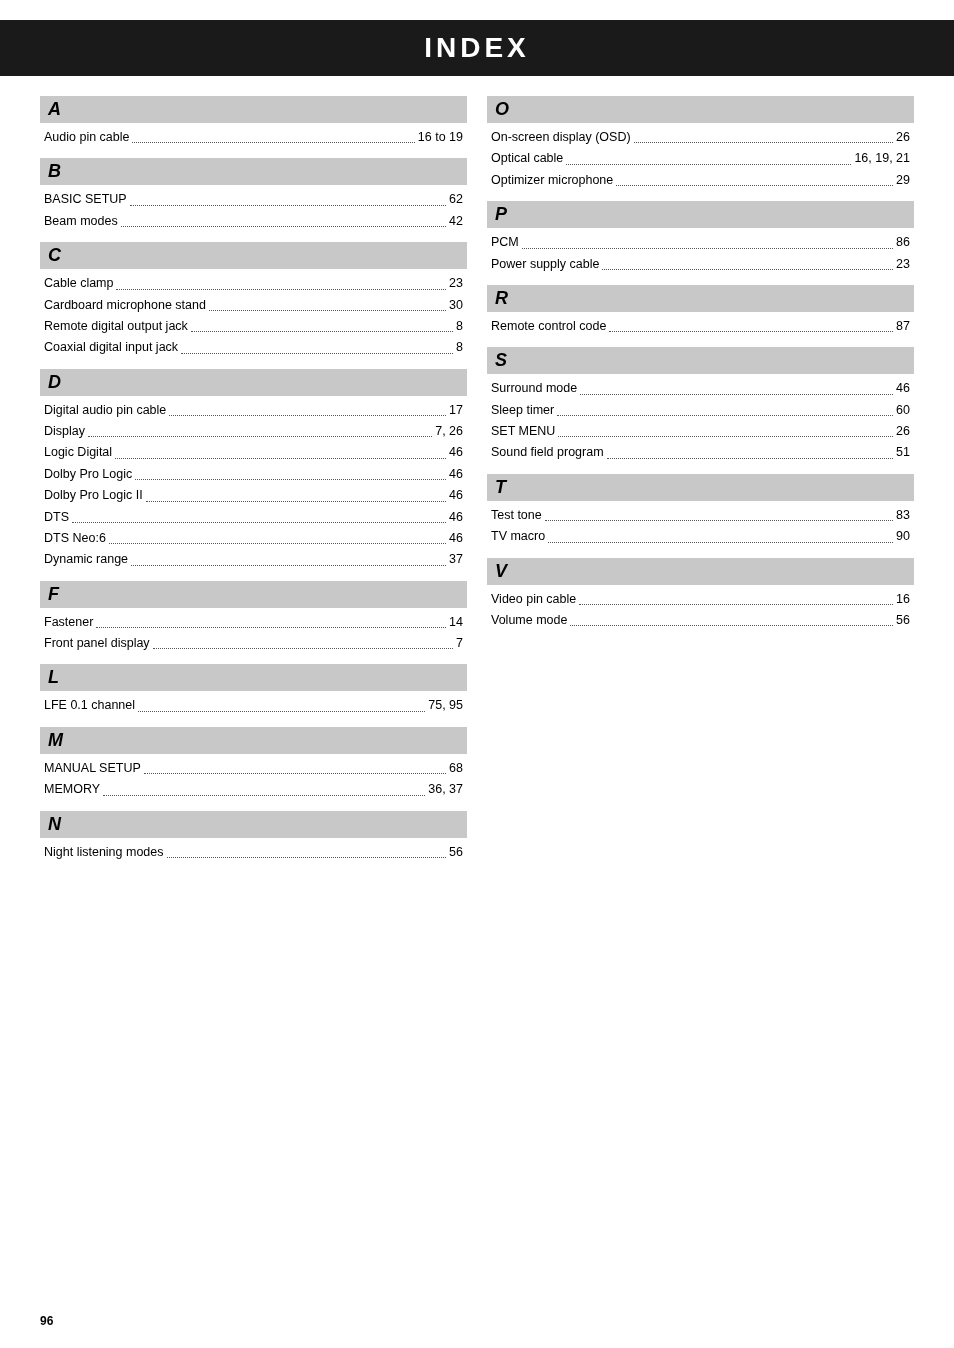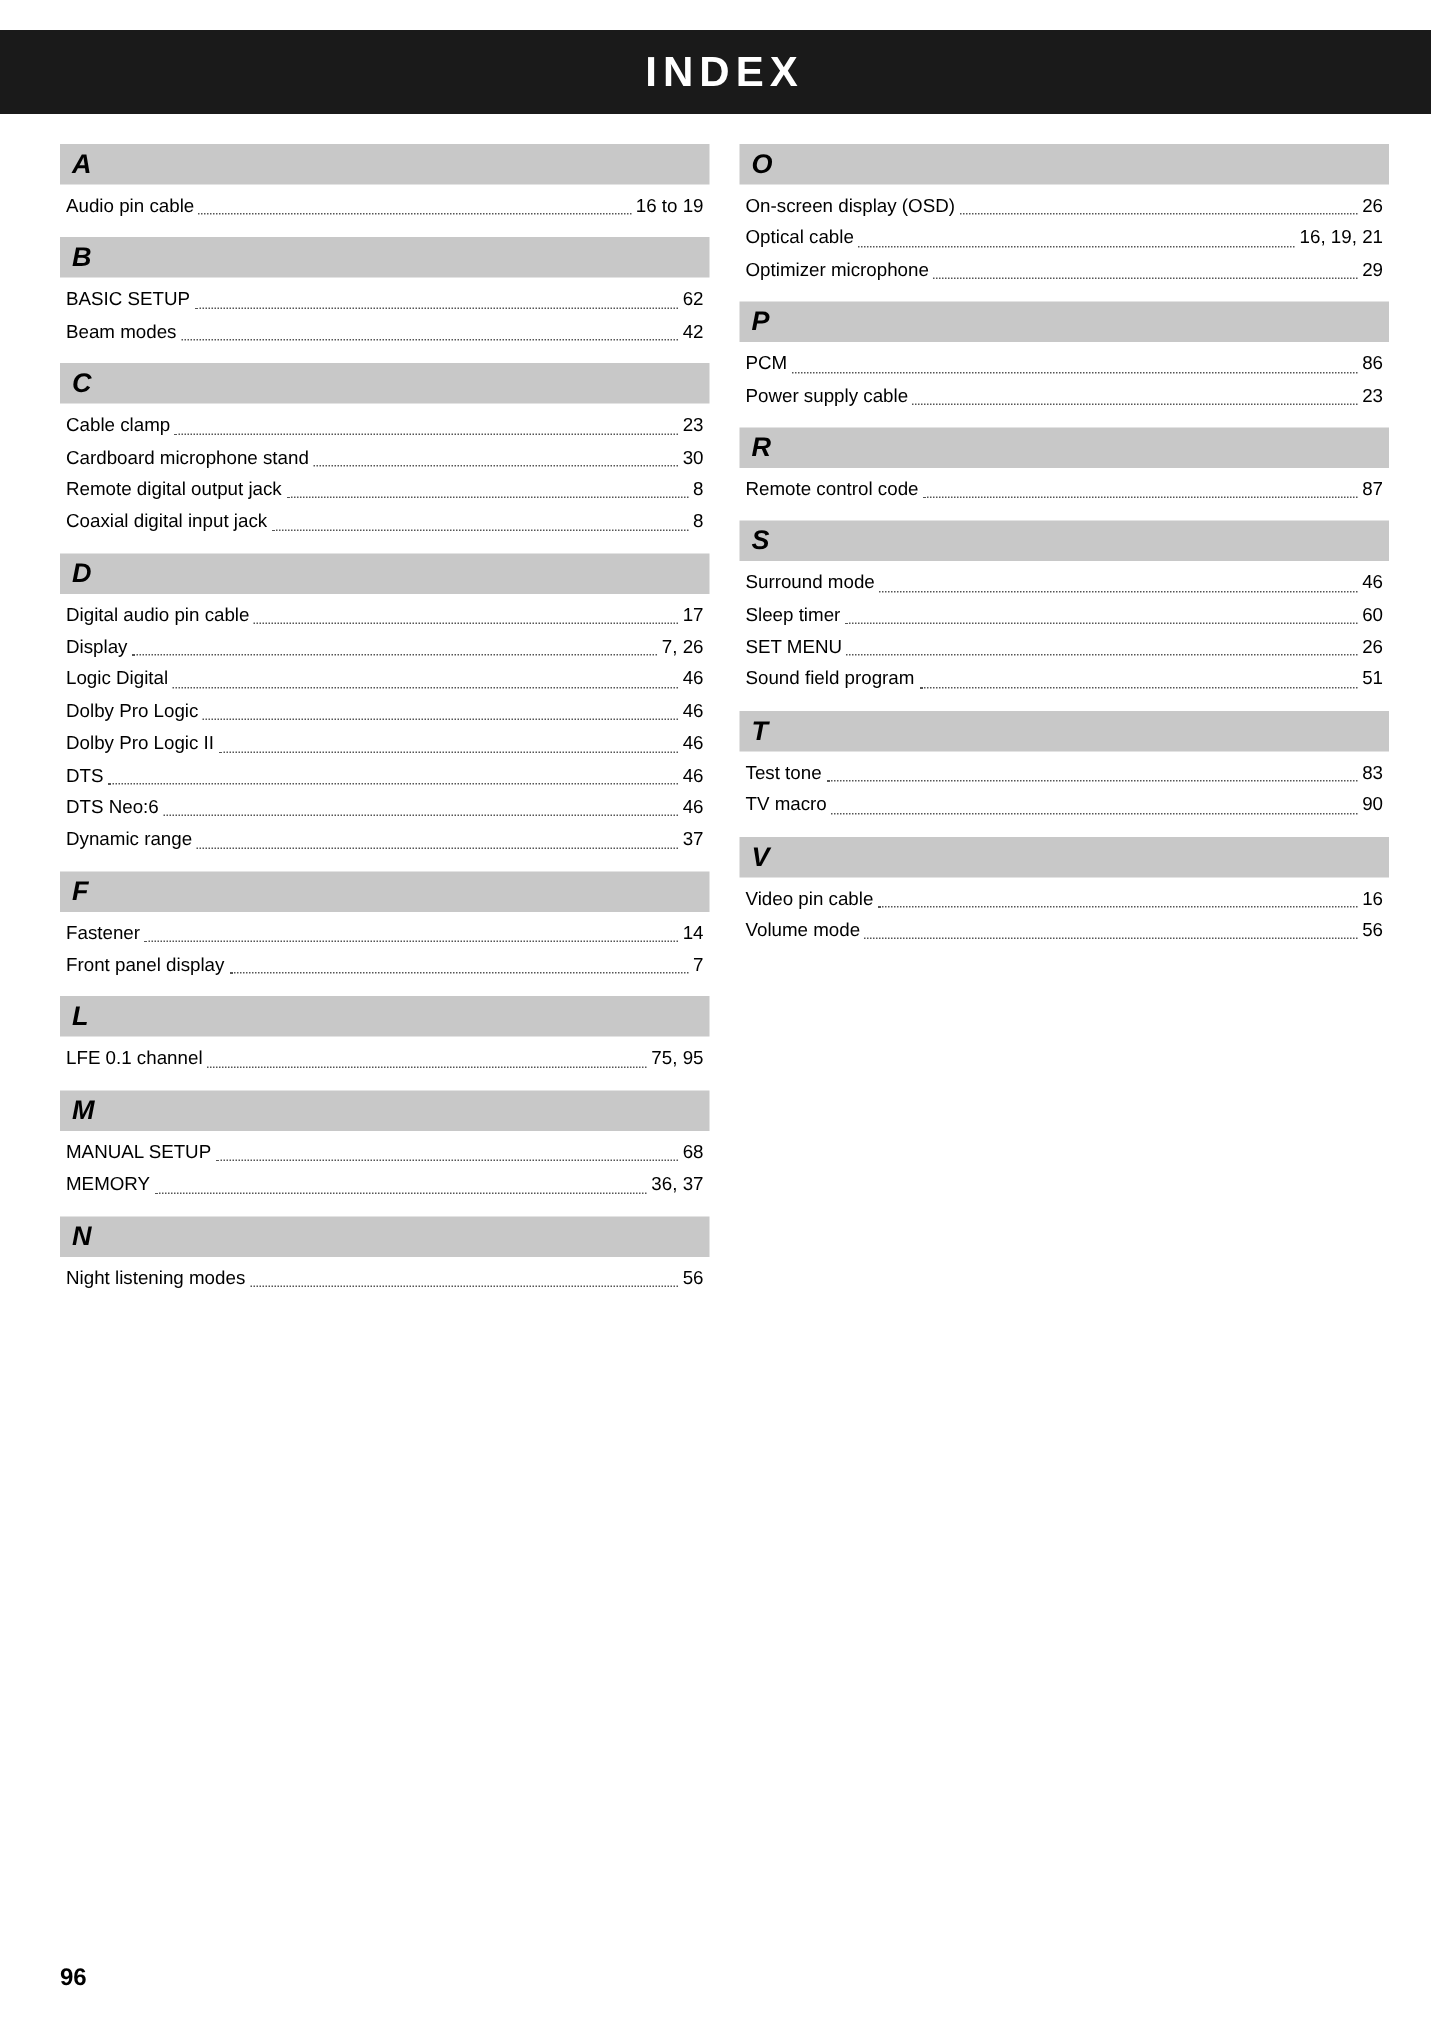--- a/index.html
+++ b/index.html
@@ -8,21 +8,21 @@
       font-family: Arial, Helvetica, sans-serif;
       font-size: 13px;
       color: #000;
       width: 954px;
       min-height: 1348px;
       padding: 0;
     }
     .page {
       width: 954px;
       min-height: 1348px;
-      padding: 20px 28px 40px 40px;
+      padding: 20px 40px 40px 40px;
       background: #fff;
       position: relative;
     }
     .page-header {
       background: #1a1a1a;
       color: #fff;
       text-align: center;
       padding: 12px 0;
       font-size: 28px;
       font-weight: bold;
@@ -69,21 +69,21 @@
       align-self: flex-end;
       margin-bottom: 4px;
     }
     .entry-row .page-num {
       white-space: nowrap;
     }
     .page-footer {
       position: absolute;
       bottom: 20px;
       left: 40px;
-      font-size: 16px;
+      font-size: 12px;
       font-weight: bold;
     }
   </style>
 </head>
 <body>
 
 <div class="page">
   <div class="page-header">INDEX</div>
 
   <div class="two-col">

